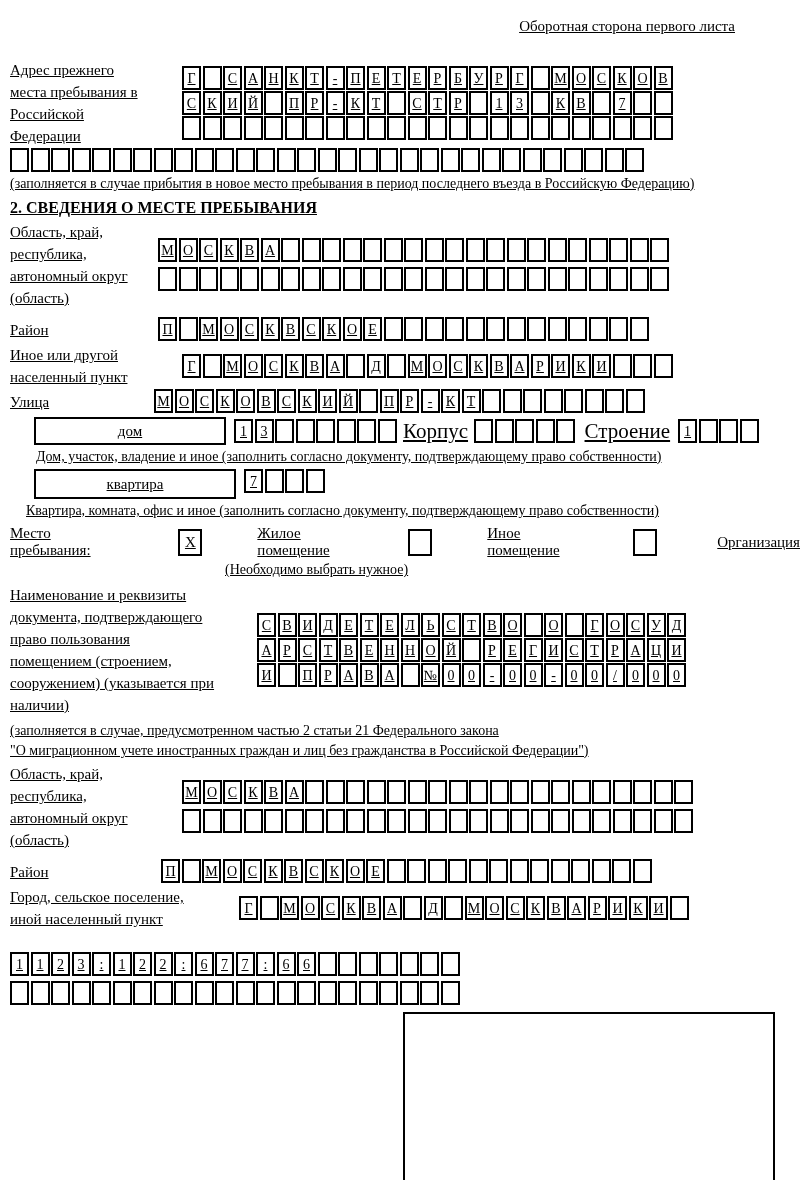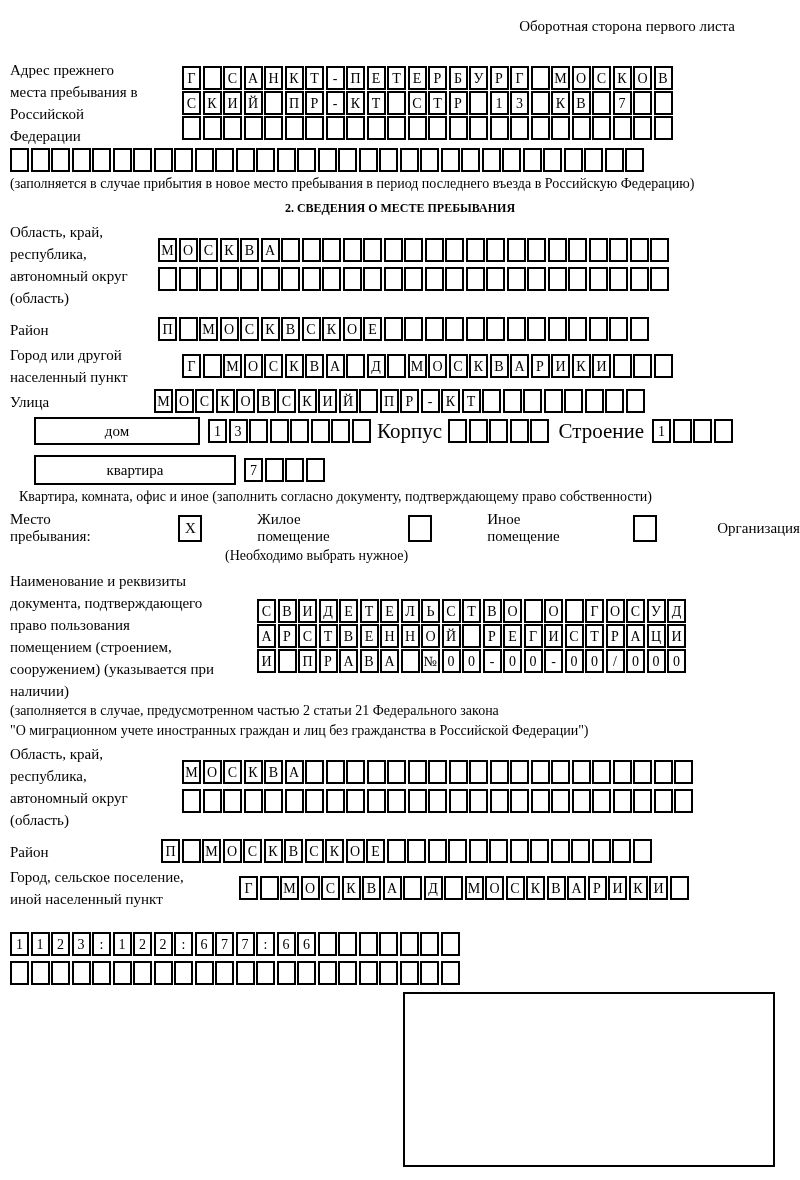--- a/index.html
+++ b/index.html
@@ -2,39 +2,39 @@
 <html lang="ru"><head>
 <meta charset="utf-8">
 <style>
   * { margin:0; padding:0; box-sizing:border-box; }
   html,body { background:#ffffff; }
   body {
     width:800px; height:1180px;
     font-family:"Liberation Serif","DejaVu Serif",serif;
     color:#000;
   }
-  .page { position:relative; width:800px; height:1180px; padding:10px 0 0 10px; overflow:hidden; }
+  .page { position:relative; width:800px; height:1180px; padding:10px 0 0 10px; overflow:hidden;text-decoration:underline; }
 
   .corner { margin-top:8px; padding-right:65px; text-align:right; font-size:15px; }
 
   .frow { display:flex; align-items:center; }
   .lbl { font-size:15px; line-height:22px; flex-shrink:0; }
 
   .cellcol { display:flex; flex-direction:column; }
   .cellrow { display:flex; margin-bottom:1px; }
   .cellrow.gap { margin-top:4px; }
   .cell {
     width:19px; height:24px; flex-shrink:0;
     border:2px solid #000; margin-right:1.5px;
     font-size:14px; line-height:21px; text-align:center;
   }
 
   .note { font-size:14px; line-height:18px; }
   .center { text-align:left; }
-  .sect-title { font-size:12px; font-weight:bold; text-align:center; line-height:20px; }
+  .sect-title { font-size:16px; font-weight:bold; line-height:20px; }
 
   .inline-box {
     border:2px solid #000; height:28px; flex-shrink:0;
     display:flex; align-items:center; justify-content:center; font-size:15px;
   }
   .inline-lbl { font-size:21px; line-height:28px; flex-shrink:0; }
 
   .chk {
     width:24px; height:27px; flex-shrink:0; border:2px solid #000;
     display:inline-flex; align-items:center; justify-content:center; font-size:15px;
@@ -255,21 +255,21 @@
         <span class="cell"></span>
         <span class="cell"></span>
         <span class="cell"></span>
         <span class="cell"></span>
         <span class="cell"></span>
         <span class="cell"></span>
       </div>
   </div>
 
   <div class="frow" style="margin-top:2px">
-    <div class="lbl" style="width:130px;margin-right:42px">Город или другой населенный пункт</div>
+    <div class="lbl" style="width:130px;margin-right:42px">Иное или другой населенный пункт</div>
     <div class="cellrow">
         <span class="cell">Г</span>
         <span class="cell"></span>
         <span class="cell">М</span>
         <span class="cell">О</span>
         <span class="cell">С</span>
         <span class="cell">К</span>
         <span class="cell">В</span>
         <span class="cell">А</span>
         <span class="cell"></span>
@@ -315,21 +315,21 @@
         <span class="cell"></span>
         <span class="cell"></span>
         <span class="cell"></span>
         <span class="cell"></span>
         <span class="cell"></span>
         <span class="cell"></span>
       </div>
   </div>
 
   <div class="frow" style="margin-top:3px;align-items:center">
-    <div class="inline-box" style="margin-left:24px;width:166px">дом</div>
+    <div class="inline-box" style="margin-left:24px;width:192px">дом</div>
     <div class="cellrow" style="margin-left:8px;margin-bottom:0">
         <span class="cell">1</span>
         <span class="cell">3</span>
         <span class="cell"></span>
         <span class="cell"></span>
         <span class="cell"></span>
         <span class="cell"></span>
         <span class="cell"></span>
         <span class="cell"></span>
       </div>
@@ -342,31 +342,32 @@
         <span class="cell"></span>
       </div>
     <div class="inline-lbl" style="margin-left:8px">Строение</div>
     <div class="cellrow" style="margin-left:8px;margin-bottom:0">
         <span class="cell">1</span>
         <span class="cell"></span>
         <span class="cell"></span>
         <span class="cell"></span>
       </div>
   </div>
-
-  <div class="frow" style="margin-top:10px;align-items:center">
+  <div class="note" style="margin-top:3px;margin-left:26px">Дом, участок, владение и иное (заполнить согласно документу, подтверждающему право собственности)</div>
+
+  <div class="frow" style="margin-top:3px;align-items:flex-start">
     <div class="inline-box" style="margin-left:24px;width:202px;height:30px">квартира</div>
     <div class="cellrow" style="margin-left:8px;margin-bottom:0">
         <span class="cell">7</span>
         <span class="cell"></span>
         <span class="cell"></span>
         <span class="cell"></span>
       </div>
   </div>
-  <div class="note" style="margin-top:3px;margin-left:9px">Квартира, комната, офис и иное (заполнить согласно документу, подтверждающему право собственности)</div>
+  <div class="note" style="margin-top:3px;margin-left:16px">Квартира, комната, офис и иное (заполнить согласно документу, подтверждающему право собственности)</div>
 
   <div class="place-row" style="margin-top:5px">
     <span>Место пребывания:</span>
     <span class="chk" style="margin-left:26px">X</span>
     <span style="margin-left:11px">Жилое помещение</span>
     <span class="chk" style="margin-left:13px"></span>
     <span style="margin-left:11px">Иное помещение</span>
     <span class="chk" style="margin-left:16px"></span>
     <span style="margin-left:16px">Организация</span>
   </div>
@@ -440,21 +441,21 @@
           <span class="cell">0</span>
           <span class="cell">0</span>
           <span class="cell">/</span>
           <span class="cell">0</span>
           <span class="cell">0</span>
           <span class="cell">0</span>
         </div>
     </div>
   </div>
 
-  <div class="note center" style="padding-right:10px">(заполняется в случае, предусмотренном частью 2 статьи 21 Федерального закона</div>
+  <div class="note center" style="margin-top:6px;padding-right:10px">(заполняется в случае, предусмотренном частью 2 статьи 21 Федерального закона</div>
   <div class="note center" style="margin-top:2px;padding-right:10px">"О миграционном учете иностранных граждан и лиц без гражданства в Российской Федерации")</div>
 
   <div class="frow" style="margin-top:3px">
     <div class="lbl" style="width:132px;margin-right:40px">Область, край, республика, автономный округ (область)</div>
     <div class="cellcol">
       <div class="cellrow">
           <span class="cell">М</span>
           <span class="cell">О</span>
           <span class="cell">С</span>
           <span class="cell">К</span>

